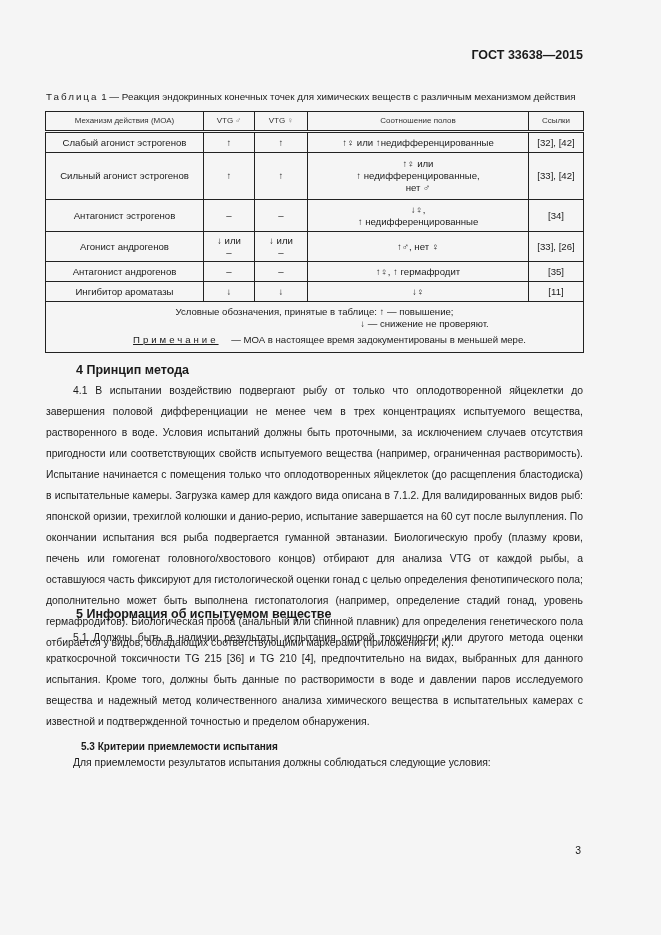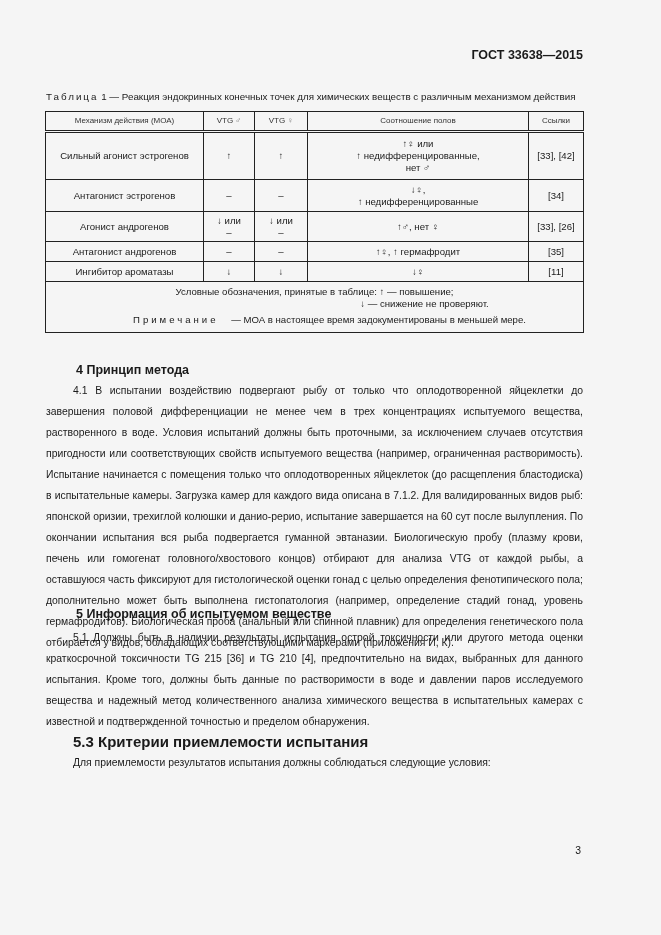--- a/index.html
+++ b/index.html
@@ -42,35 +42,35 @@
     .r3 td { height: 31px; }
     .r4 td { height: 29px; }
     .r5 td { height: 19px; }
     .r6 td { height: 19px; }
     td.legend {
       text-align: left; padding: 4px 6px 6px 6px !important;
       font-size: 9.6px; line-height: 14px;
     }
     .legend .l2 { padding-left: 220px; }
     .legend .note { margin-top: 4px; padding-left: 30px; }
-    .legend .note .spaced { letter-spacing: 3px; margin-right: 10px; }
+    .legend .note .spaced { letter-spacing: 3px; margin-right: 10px; text-decoration: underline; }
     .content {
       position: absolute; left: 46px; width: 537px;
       font-size: 10.4px; line-height: 21px;
       text-align: justify;
     }
     .content p { margin: 0; }
     .indent { text-indent: 27px; }
     h2 {
       position: absolute; left: 72px; margin: 4px;
       font-size: 12.5px; font-weight: bold;
     }
     h3 {
-      position: absolute; left: 73px; margin: 0;
-      font-size: 15px; font-weight: bold;
+      position: absolute; left: 73px; margin: 8px;
+      font-size: 10px; font-weight: bold;
     }
     .page-number {
       position: absolute; top: 845px; right: 80px; font-size: 10.4px;
     }
   </style>
 </head>
 <body>
 
 <div class="page-header">ГОСТ 33638—2015</div>
 
@@ -91,20 +91,27 @@
   <thead>
     <tr>
       <th><span>Механизм действия (МОА)</span></th>
       <th><span>VTG</span> <span class="sym">♂</span></th>
       <th><span>VTG</span> <span class="sym">♀</span></th>
       <th><span>Соотношение полов</span></th>
       <th><span>Ссылки</span></th>
     </tr>
   </thead>
   <tbody>
+    <tr class="r1">
+      <td>Слабый агонист эстрогенов</td>
+      <td>↑</td>
+      <td>↑</td>
+      <td>↑♀ или ↑недифференцированные</td>
+      <td>[32], [42]</td>
+    </tr>
     <tr class="r2">
       <td>Сильный агонист эстрогенов</td>
       <td>↑</td>
       <td>↑</td>
       <td>
         <div>↑♀ или</div>
         <div>↑ недифференцированные,</div>
         <div>нет ♂</div>
       </td>
       <td>[33], [42]</td>

